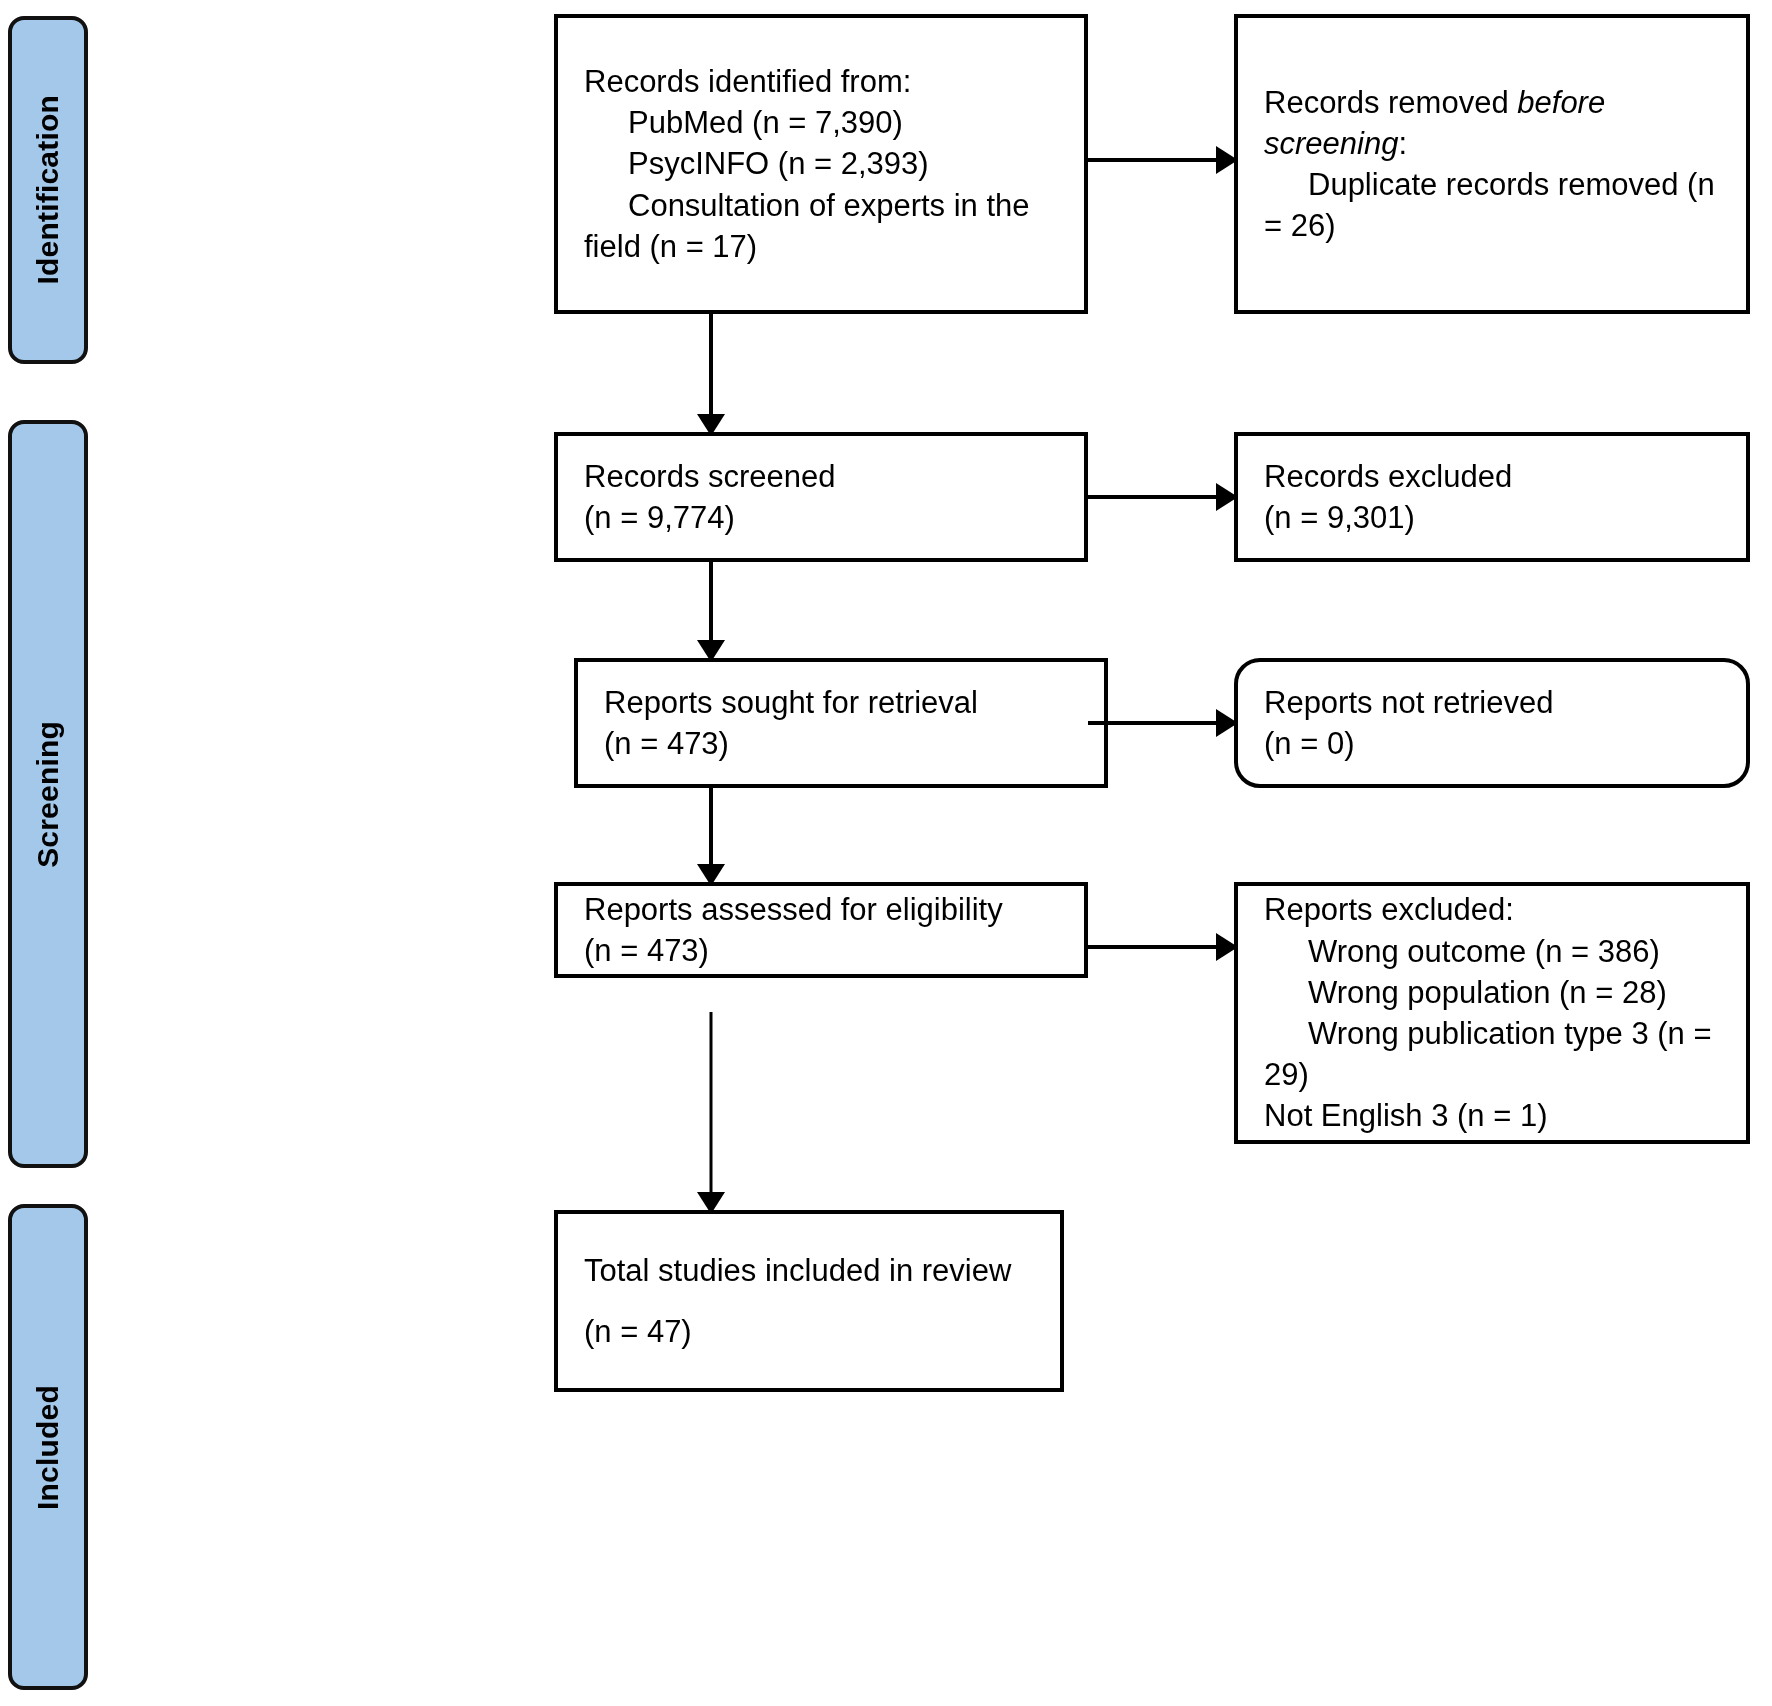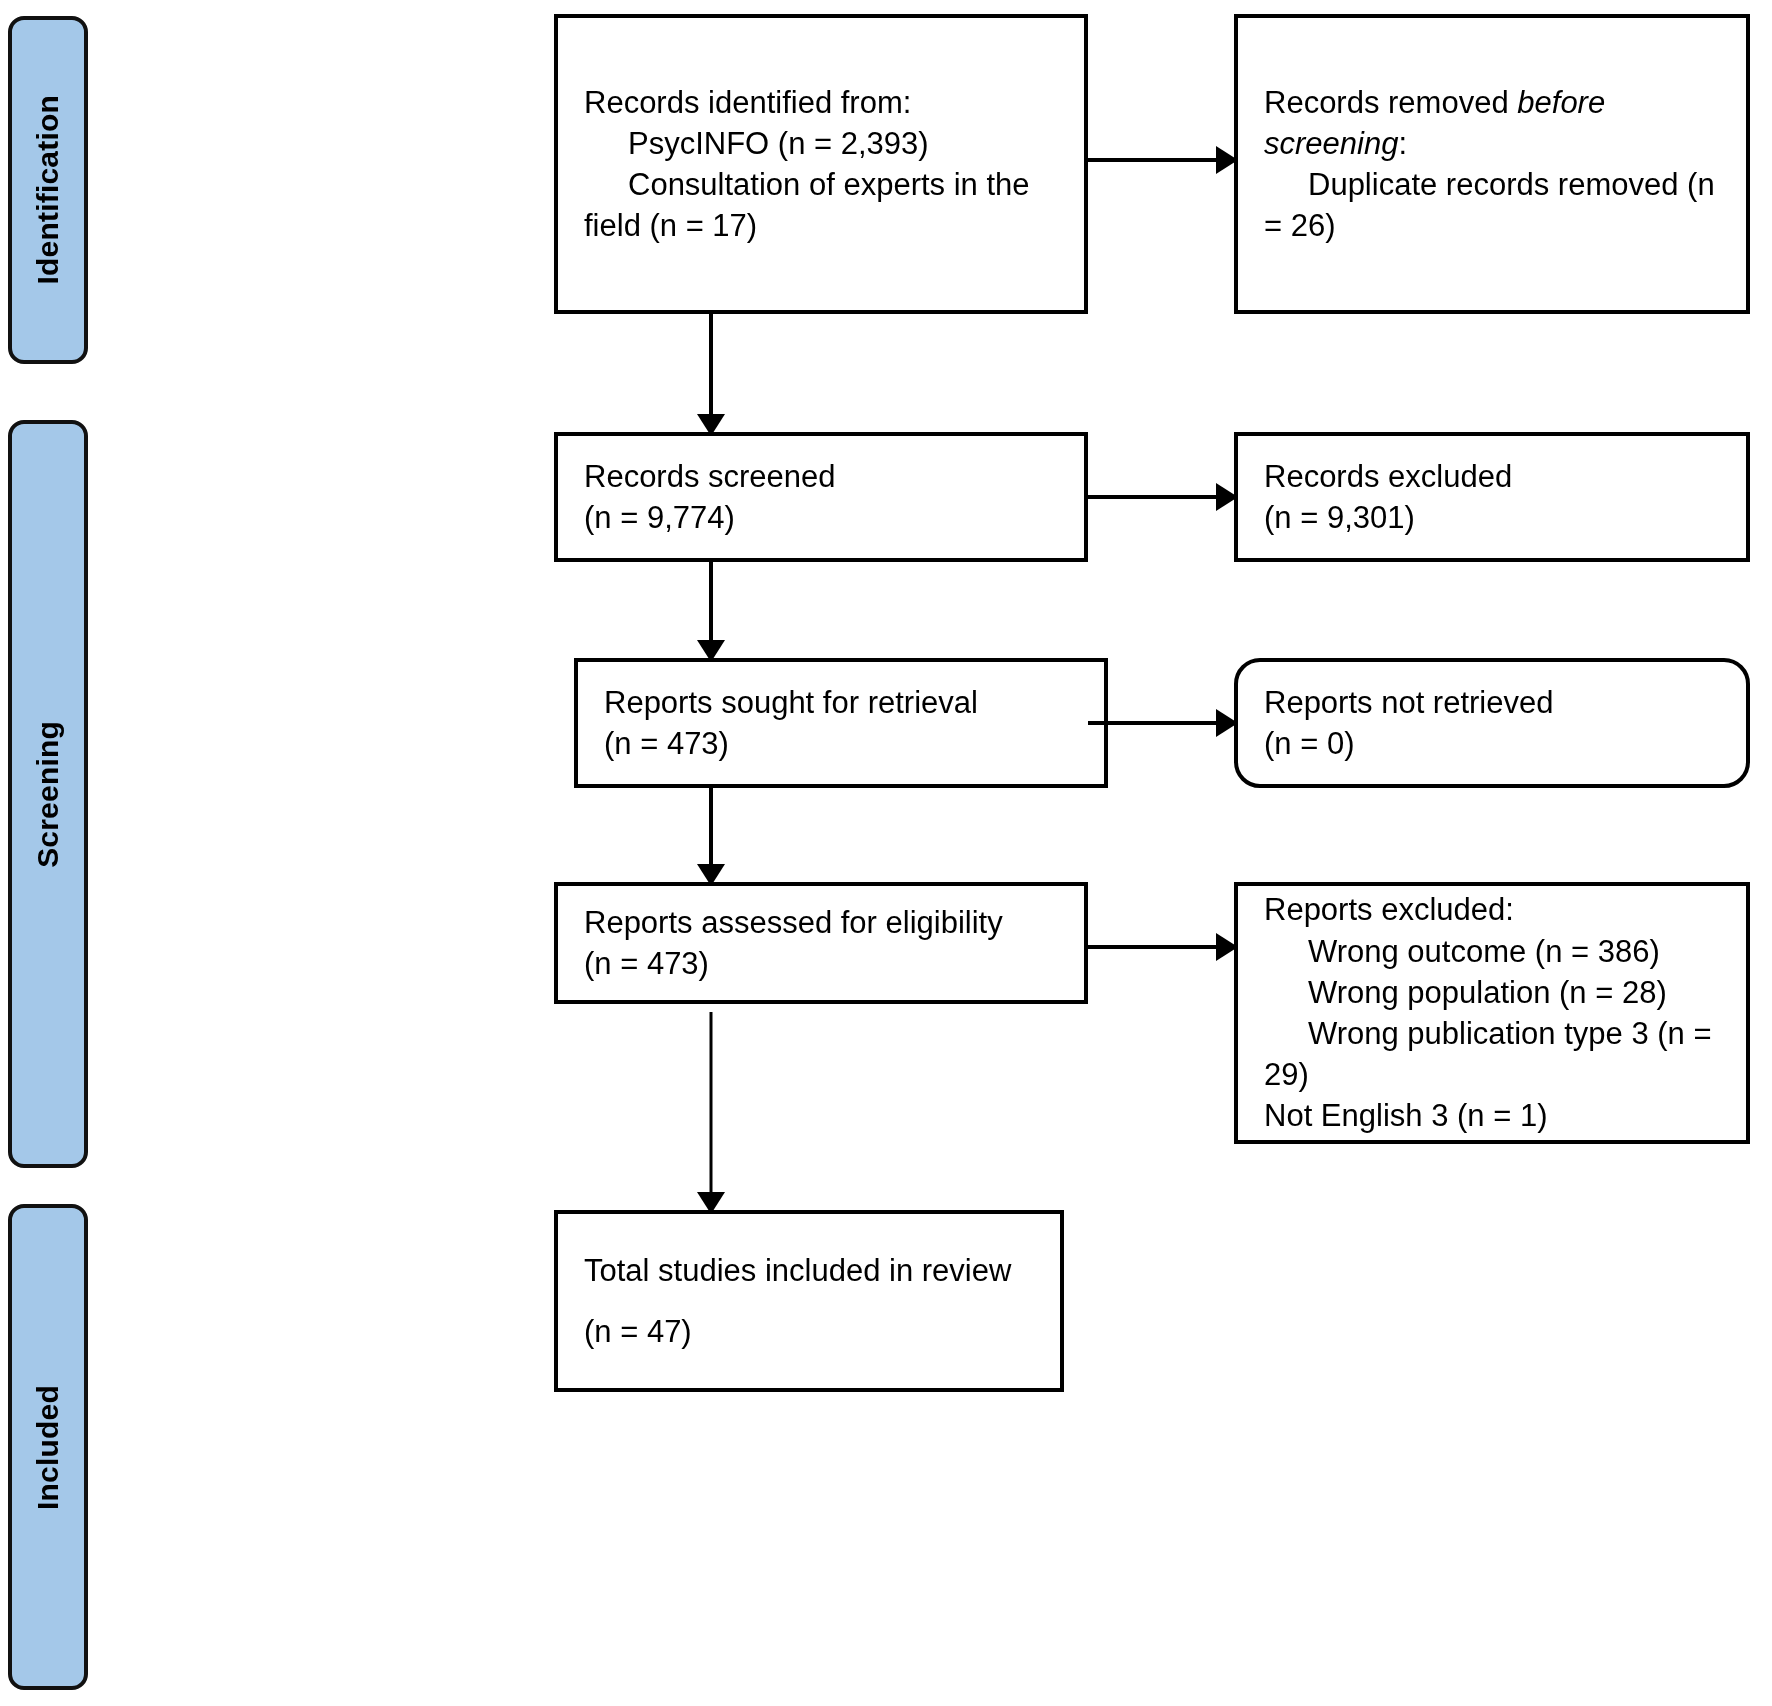--- a/index.html
+++ b/index.html
@@ -87,20 +87,21 @@
   <div class="phase-bar" style="left:8px; top:420px; width:80px; height:748px;">
     <span class="phase-label">Screening</span>
   </div>
 
   <div class="phase-bar" style="left:8px; top:1204px; width:80px; height:486px;">
     <span class="phase-label">Included</span>
   </div>
 
   <div class="flow-box" style="left:554px; top:14px; width:534px; height:300px;">
     <div class="box-text">Records identified from:</div>
+    <div class="box-text"><span class="ind"></span><span>PubMed (n = 7,390)</span></div>
     <div class="box-text"><span class="ind"></span><span>PsycINFO (n = 2,393)</span></div>
     <div class="box-text" style="text-indent:44px;"><span>Consultation of experts in the field (n = 17)</span></div>
   </div>
 
   <div class="flow-box" style="left:1234px; top:14px; width:516px; height:300px;">
     <div class="box-text"><span>Records removed </span><em>before screening</em><span>:</span></div>
     <div class="box-text" style="text-indent:44px;"><span>Duplicate records removed (n = 26)</span></div>
   </div>
 
   <div class="flow-box" style="left:554px; top:432px; width:534px; height:130px;">
@@ -116,21 +117,21 @@
   <div class="flow-box" style="left:554px; top:658px; width:534px; height:130px;margin-left:20px;">
     <div class="box-text">Reports sought for retrieval</div>
     <div class="box-text">(n = 473)</div>
   </div>
 
   <div class="flow-box" style="left:1234px; top:658px; width:516px; height:130px;border-radius:26px;">
     <div class="box-text">Reports not retrieved</div>
     <div class="box-text">(n = 0)</div>
   </div>
 
-  <div class="flow-box" style="left:554px; top:882px; width:534px; height:122px;">
+  <div class="flow-box" style="left:554px; top:882px; width:534px; height:96px;">
     <div class="box-text">Reports assessed for eligibility</div>
     <div class="box-text">(n = 473)</div>
   </div>
 
   <div class="flow-box" style="left:1234px; top:882px; width:516px; height:262px;">
     <div class="box-text">Reports excluded:</div>
     <div class="box-text"><span class="ind"></span><span>Wrong outcome (n = 386)</span></div>
     <div class="box-text"><span class="ind"></span><span>Wrong population (n = 28)</span></div>
     <div class="box-text" style="text-indent:44px;"><span>Wrong publication type 3 (n = 29)</span></div>
     <div class="box-text"><span>Not English 3 (n = 1)</span></div>

